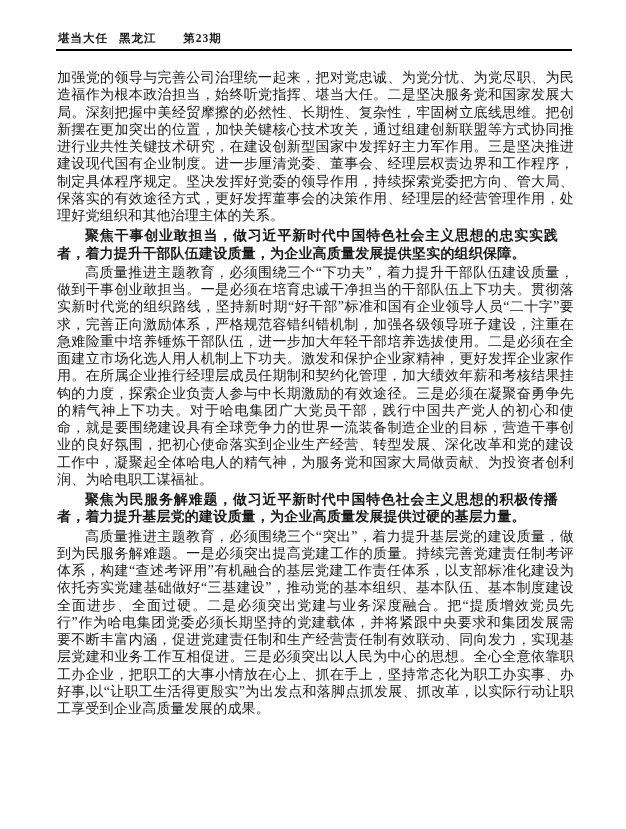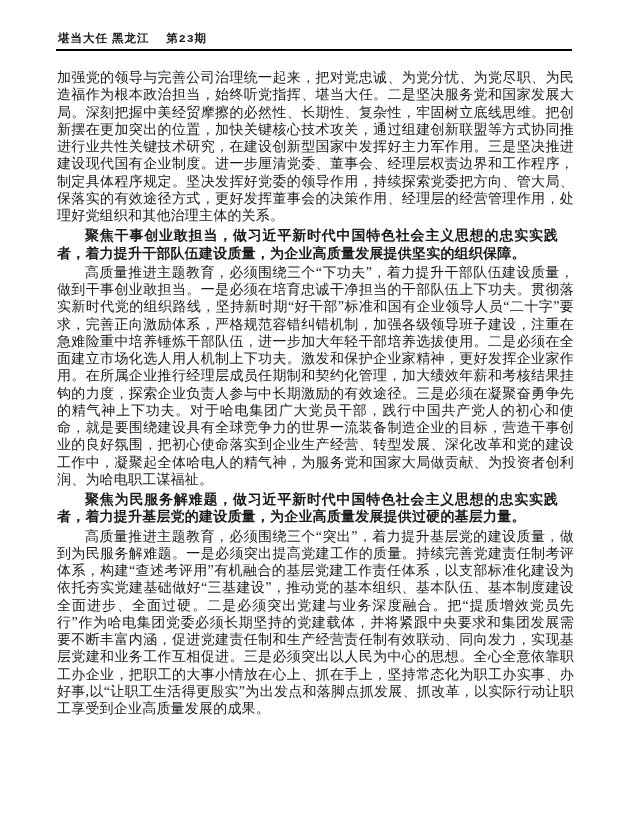--- a/index.html
+++ b/index.html
@@ -23,22 +23,22 @@
   .page-header {
     position: absolute;
     left: 58px;
     top: 31px;
     width: 514px;
     font-size: 11.5px;
     font-weight: bold;
     letter-spacing: 1px;
     white-space: nowrap;
   }
-  .page-header .region { margin-left: 0; }
-  .page-header .issue  { margin-left: 13px; font-family: Liberation Mono, monospace; }
+  .page-header .region { margin-left: 7px; }
+  .page-header .issue  { margin-left: 23px; }
   .header-rule {
     position: absolute;
     left: 56px;
     top: 49px;
     width: 516px;
     height: 2px;
     background: var(--rule-color);
   }
   .doc-body {
     position: absolute;
@@ -82,19 +82,19 @@
     <span class="region">黑龙江</span>
     <span class="issue">第23期</span>
   </div>
 
   <div class="header-rule"></div>
 
   <div class="doc-body">
     <p class="para no-indent">加强党的领导与完善公司治理统一起来，把对党忠诚、为党分忧、为党尽职、为民造福作为根本政治担当，始终听党指挥、堪当大任。二是坚决服务党和国家发展大局。深刻把握中美经贸摩擦的必然性、长期性、复杂性，牢固树立底线思维。把创新摆在更加突出的位置，加快关键核心技术攻关，通过组建创新联盟等方式协同推进行业共性关键技术研究，在建设创新型国家中发挥好主力军作用。三是坚决推进建设现代国有企业制度。进一步厘清党委、董事会、经理层权责边界和工作程序，制定具体程序规定。坚决发挥好党委的领导作用，持续探索党委把方向、管大局、保落实的有效途径方式，更好发挥董事会的决策作用、经理层的经营管理作用，处理好党组织和其他治理主体的关系。</p>
     <p class="para bold">聚焦干事创业敢担当，做习近平新时代中国特色社会主义思想的忠实实践者，着力提升干部队伍建设质量，为企业高质量发展提供坚实的组织保障。</p>
     <p class="para">高质量推进主题教育，必须围绕三个“下功夫”，着力提升干部队伍建设质量，做到干事创业敢担当。一是必须在培育忠诚干净担当的干部队伍上下功夫。贯彻落实新时代党的组织路线，坚持新时期“好干部”标准和国有企业领导人员“二十字”要求，完善正向激励体系，严格规范容错纠错机制，加强各级领导班子建设，注重在急难险重中培养锤炼干部队伍，进一步加大年轻干部培养选拔使用。二是必须在全面建立市场化选人用人机制上下功夫。激发和保护企业家精神，更好发挥企业家作用。在所属企业推行经理层成员任期制和契约化管理，加大绩效年薪和考核结果挂钩的力度，探索企业负责人参与中长期激励的有效途径。三是必须在凝聚奋勇争先的精气神上下功夫。对于哈电集团广大党员干部，践行中国共产党人的初心和使命，就是要围绕建设具有全球竞争力的世界一流装备制造企业的目标，营造干事创业的良好氛围，把初心使命落实到企业生产经营、转型发展、深化改革和党的建设工作中，凝聚起全体哈电人的精气神，为服务党和国家大局做贡献、为投资者创利润、为哈电职工谋福祉。</p>
-    <p class="para bold">聚焦为民服务解难题，做习近平新时代中国特色社会主义思想的忠实实践者，着力提升基层党的建设质量，为企业高质量发展提供过硬的基层力量。</p>
+    <p class="para bold">聚焦为民服务解难题，做习近平新时代中国特色社会主义思想的积极传播者，着力提升基层党的建设质量，为企业高质量发展提供过硬的基层力量。</p>
     <p class="para">高质量推进主题教育，必须围绕三个“突出”，着力提升基层党的建设质量，做到为民服务解难题。一是必须突出提高党建工作的质量。持续完善党建责任制考评体系，构建“查述考评用”有机融合的基层党建工作责任体系，以支部标准化建设为依托夯实党建基础做好“三基建设”，推动党的基本组织、基本队伍、基本制度建设全面进步、全面过硬。二是必须突出党建与业务深度融合。把“提质增效党员先行”作为哈电集团党委必须长期坚持的党建载体，并将紧跟中央要求和集团发展需要不断丰富内涵，促进党建责任制和生产经营责任制有效联动、同向发力，实现基层党建和业务工作互相促进。三是必须突出以人民为中心的思想。全心全意依靠职工办企业，把职工的大事小情放在心上、抓在手上，坚持常态化为职工办实事、办好事,以“让职工生活得更殷实”为出发点和落脚点抓发展、抓改革，以实际行动让职工享受到企业高质量发展的成果。</p>
   </div>
 
   <div class="page-footer">~ 16 ~</div>
 
 </div>
 
 </body></html>

